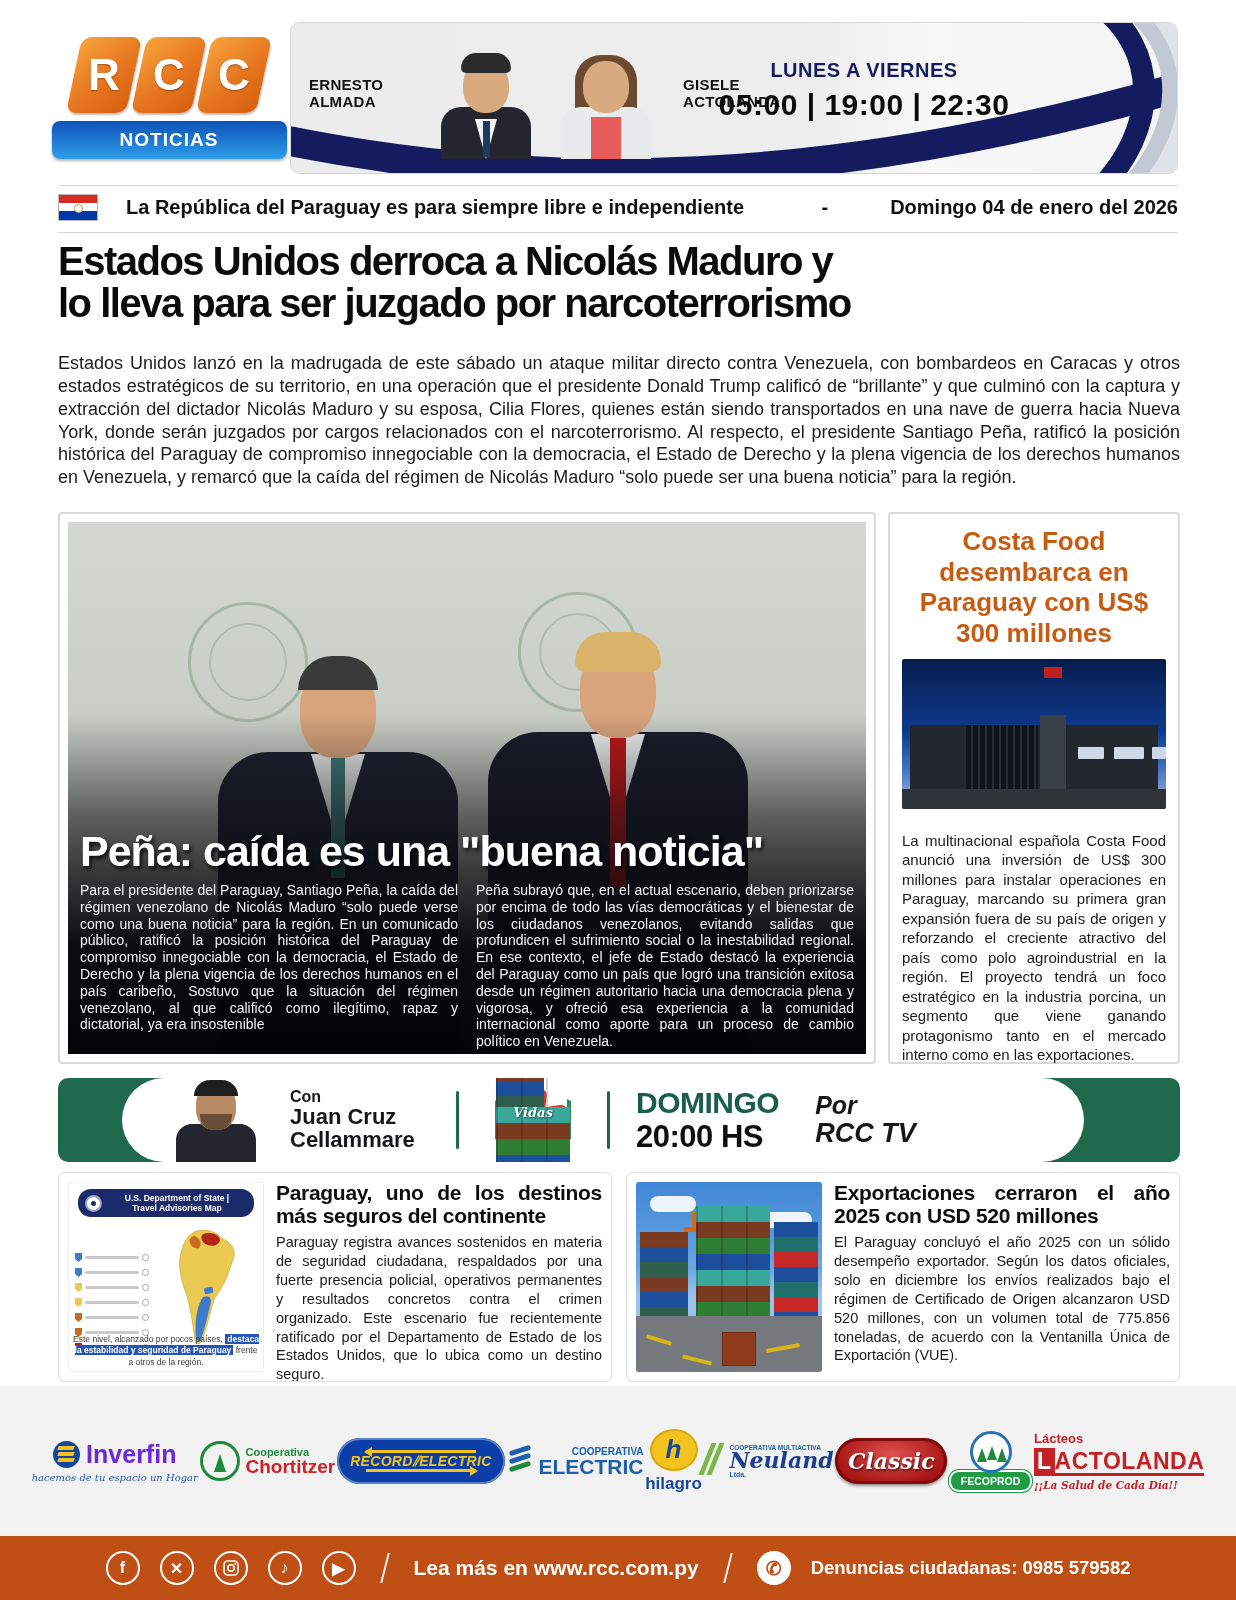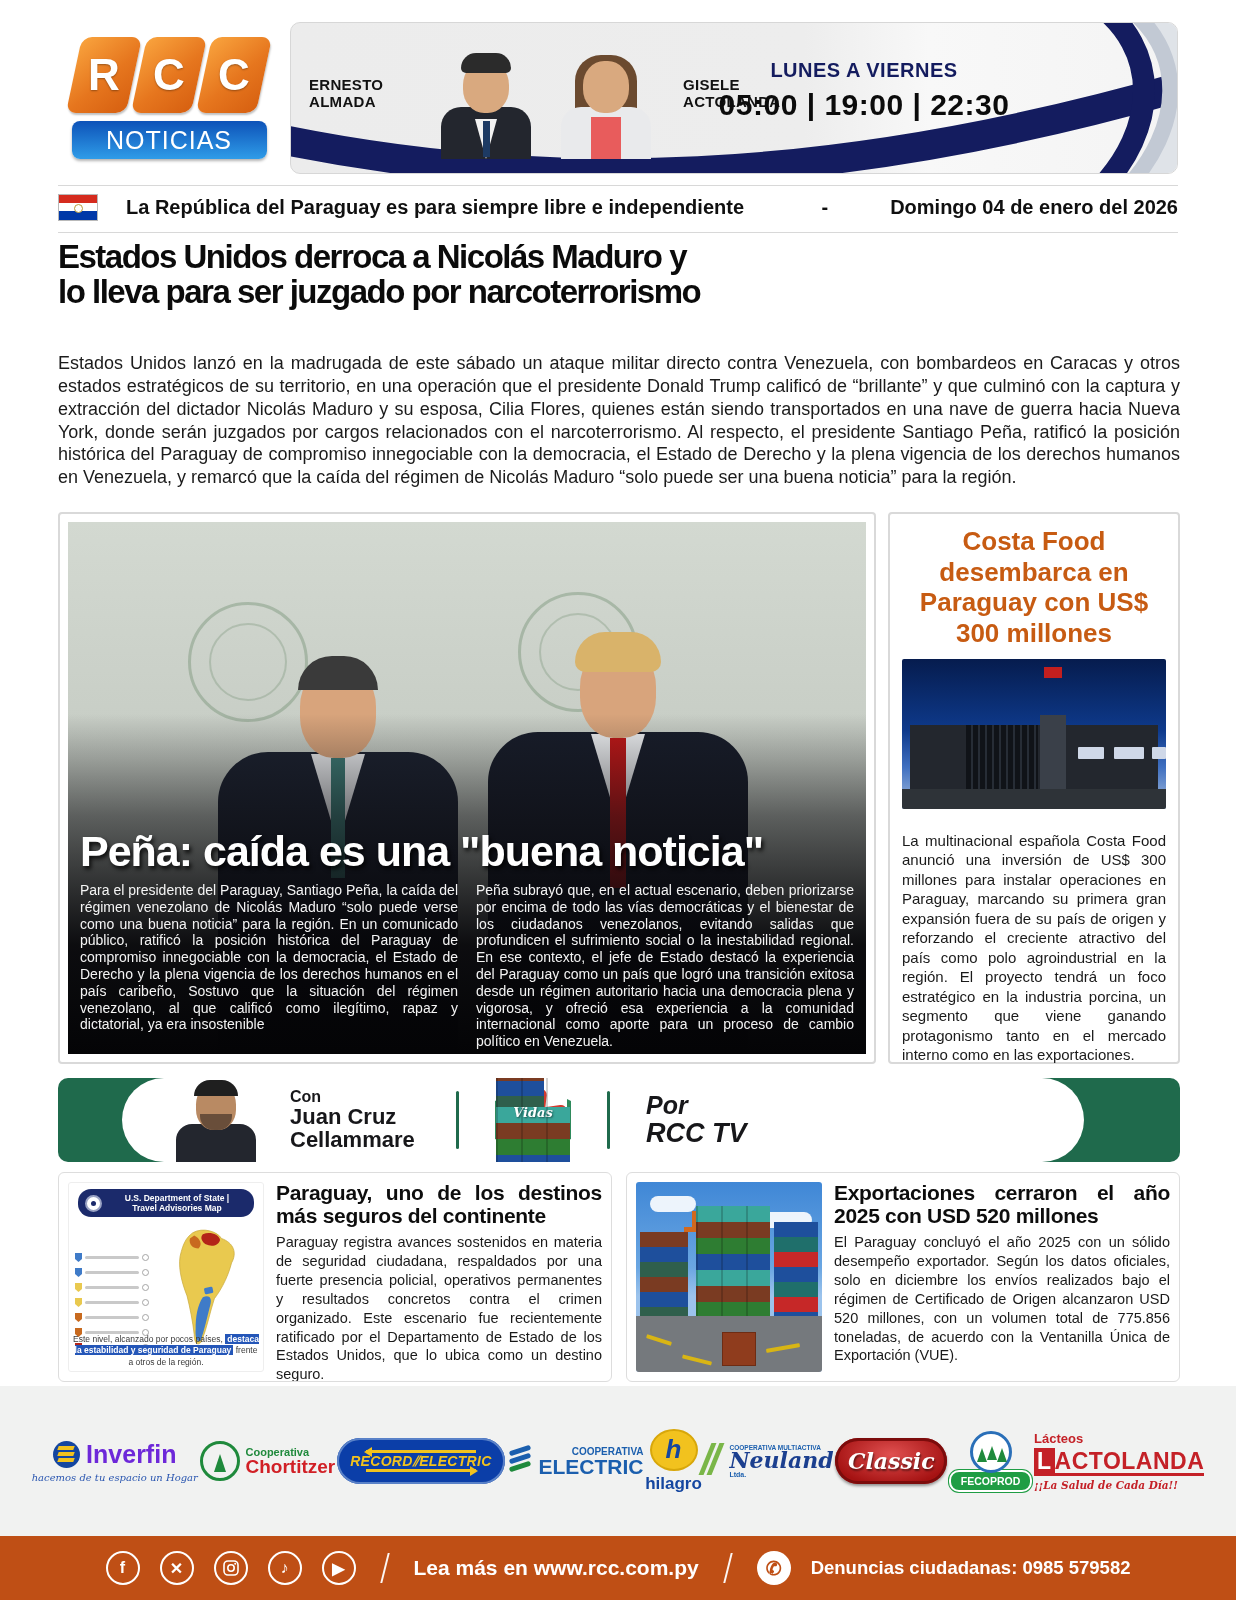--- a/index.html
+++ b/index.html
@@ -11,21 +11,21 @@
   *{box-sizing:border-box;margin:0;padding:0}
   body{font-family:"Liberation Sans",sans-serif;background:#fff}
   .page{position:relative;width:1236px;height:1600px;background:#fff;overflow:hidden;margin:0 auto}
 
   
   .hdr{position:absolute;left:58px;top:22px;width:1120px;height:152px;display:flex;gap:10px}
   .logo{width:222px;display:flex;flex-direction:column;align-items:center;justify-content:center;gap:8px}
   .tiles{display:flex;gap:5px}
   .tile{width:60px;height:76px;background:linear-gradient(135deg,#f9a43e,#e6761e 55%,#d65f10);border-radius:10px;transform:skewX(-12deg);display:flex;align-items:center;justify-content:center;box-shadow:1px 2px 2px rgba(0,0,0,.25)}
   .tile span{transform:skewX(12deg);color:#fff;font-size:44px;font-weight:800;text-shadow:0 1px 2px rgba(0,0,0,.35)}
-  .noticias{width:195px;height:38px;border-radius:8px;background:linear-gradient(180deg,#0d52b8,#2f9ce8);color:#fff;font-weight:400;font-size:25px;letter-spacing:1px;display:flex;align-items:center;justify-content:center;box-shadow:0 2px 3px rgba(0,0,0,.3)}
+  .noticias{width:235px;height:38px;border-radius:8px;background:linear-gradient(180deg,#0d52b8,#2f9ce8);color:#fff;font-weight:700;font-size:19px;letter-spacing:1px;display:flex;align-items:center;justify-content:center;box-shadow:0 2px 3px rgba(0,0,0,.3)}
   .studio{position:relative;flex:1;border:1px solid #d7d7d7;border-radius:10px;background:linear-gradient(90deg,#ececec 0%,#ededed 58%,#f8f8f8 72%,#f4f4f4 100%);overflow:hidden}
   .swoosh{position:absolute;inset:0;width:100%;height:100%}
   .pname{position:absolute;width:120px;text-align:left;font-size:15px;font-weight:800;color:#121212;line-height:1.1;letter-spacing:.3px}
   .n1{left:18px;top:54px}.n2{left:392px;top:54px}
   .av{position:absolute;bottom:14px;width:106px;height:120px}
   .a1{left:142px}.a2{left:262px}
   .av .body{position:absolute;bottom:0;left:8px;width:90px;height:52px;border-radius:20px 20px 0 0}
   .a1 .body{background:#23262e}
   .a2 .body{background:#e9eaec}
   .a1 .shirt{position:absolute;bottom:0;left:42px;width:22px;height:40px;background:#f2f2f2;clip-path:polygon(0 0,100% 0,50% 100%)}
@@ -43,21 +43,21 @@
   .rule{position:absolute;left:58px;width:1120px;height:1px;background:#d8d8d8}
   .r1{top:185px}.r2{top:232px}
   .flagrow{position:absolute;left:58px;top:194px;width:1120px;display:flex;align-items:center;gap:14px}
   .flag{position:relative;width:40px;height:27px;border:1px solid #b9b9b9;background:linear-gradient(180deg,var(--flag-red) 0 33%,#fff 33% 66%,var(--flag-blue) 66% 100%)}
   .flag .emb{position:absolute;left:15px;top:9px;width:9px;height:9px;border-radius:50%;border:1.5px solid #b89a3a;background:#fff}
   .motto{font-size:20px;font-weight:700;color:#101010;margin-left:14px}
   .dash{font-size:20px;font-weight:700;color:#101010;margin-left:auto}
   .date{font-size:20px;font-weight:700;color:#101010;margin-left:48px}
 
   
-  .headline{position:absolute;left:58px;top:240px;width:1122px;font-size:33px;line-height:1.05;font-weight:800;letter-spacing:-1.5px;color:#0b0b0b}
+  .headline{position:absolute;left:58px;top:240px;width:1122px;font-size:40px;line-height:1.05;font-weight:800;letter-spacing:-1.5px;color:#0b0b0b}
   .lead{position:absolute;left:58px;top:352px;width:1122px;font-size:18px;line-height:1.27;text-align:justify;color:#1b1b1b;font-weight:500}
 
   
   .mainrow{position:absolute;left:58px;top:512px;width:1122px;height:552px;display:flex;gap:12px}
   .photocard{position:relative;flex:1;border:2px solid #d9d9d9;border-radius:4px;background:#fff;padding:8px}
   .scene{position:absolute;inset:8px;background:linear-gradient(180deg,#d3d9d1 0%,#c6ccc4 45%,#9ba199 100%);overflow:hidden}
   .wreath{position:absolute;width:120px;height:120px;border-radius:50%;border:3px solid rgba(110,140,110,.4)}
   .w1{left:120px;top:80px}.w2{left:450px;top:70px}
   .wreath:after{content:"";position:absolute;inset:18px;border-radius:50%;border:2px solid rgba(110,140,110,.3)}
   .fig{position:absolute}
@@ -326,20 +326,24 @@
       <div class="sv">
         <div class="hex"></div>
         <div class="cr1"></div>
         <div class="cr2"></div>
         <div class="t">
             <span class="s1">Salvando</span>
             <span class="s2">Vidas</span>
           </div>
       </div>
       <div class="vdiv"></div>
+      <div class="bsched">
+        <div class="dom">DOMINGO</div>
+        <div class="hs">20:00 HS</div>
+      </div>
       <div class="por">
         <div class="p1">Por</div>
         <div class="p2">RCC TV</div>
       </div>
     </div>
   </div>
 
   <div class="botrow">
     <article class="bcard">
       <div class="mapfig">

